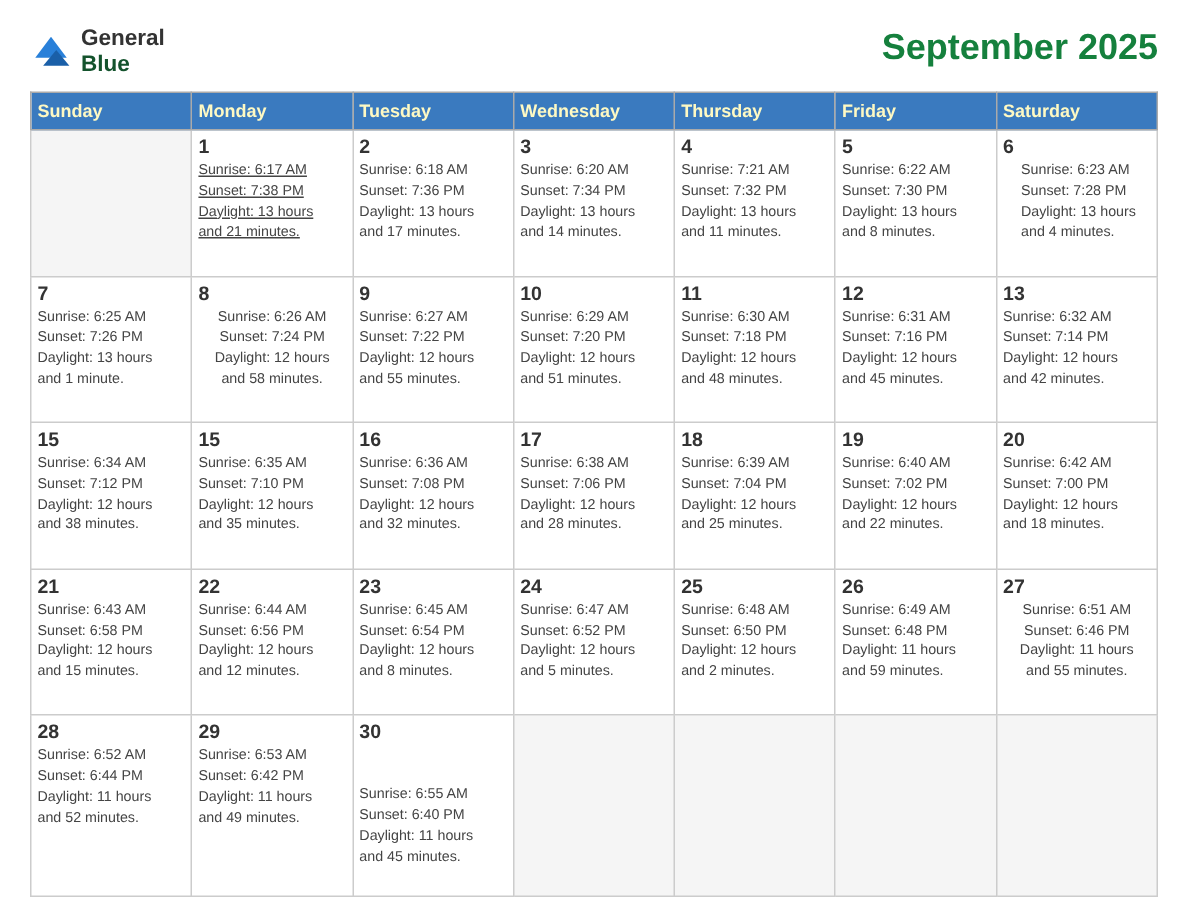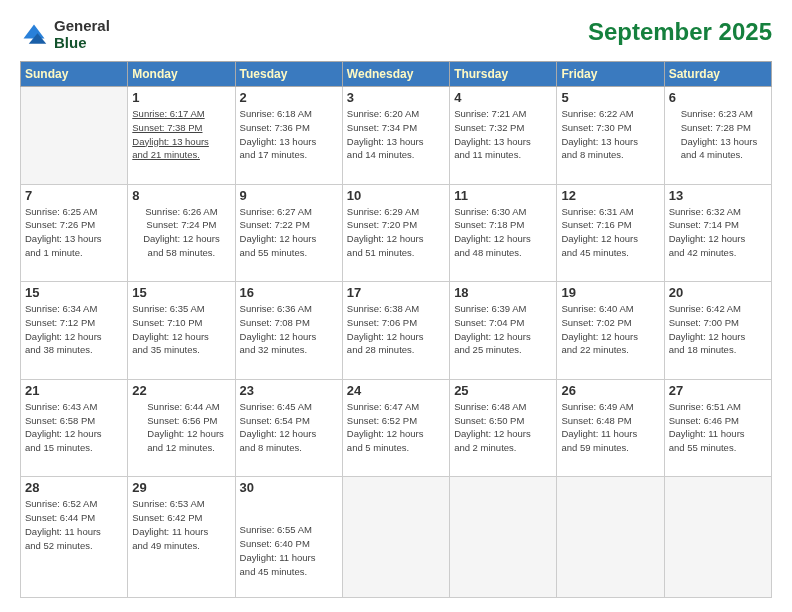--- a/index.html
+++ b/index.html
@@ -283,21 +283,21 @@
         <tr>
           <td>
             <div class="day-number">21</div>
             <div class="day-info" style="white-space: pre-line;">Sunrise: 6:43 AM
 Sunset: 6:58 PM
 Daylight: 12 hours
 and 15 minutes.</div>
           </td>
           <td>
             <div class="day-number">22</div>
-            <div class="day-info" style="white-space: pre-line; margin-left: 15px;">Sunrise: 6:44 AM
+            <div class="day-info" style="white-space: pre-line;">Sunrise: 6:44 AM
 Sunset: 6:56 PM
 Daylight: 12 hours
 and 12 minutes.</div>
           </td>
           <td>
             <div class="day-number">23</div>
             <div class="day-info" style="white-space: pre-line;">Sunrise: 6:45 AM
 Sunset: 6:54 PM
 Daylight: 12 hours
 and 8 minutes.</div>
@@ -318,21 +318,21 @@
           </td>
           <td>
             <div class="day-number">26</div>
             <div class="day-info" style="white-space: pre-line;">Sunrise: 6:49 AM
 Sunset: 6:48 PM
 Daylight: 11 hours
 and 59 minutes.</div>
           </td>
           <td>
             <div class="day-number">27</div>
-            <div class="day-info" style="white-space: pre-line;">Sunrise: 6:51 AM
+            <div class="day-info" style="white-space: pre-line; text-align: center;">Sunrise: 6:51 AM
 Sunset: 6:46 PM
 Daylight: 11 hours
 and 55 minutes.</div>
           </td>
         </tr>
         <tr>
           <td>
             <div class="day-number">28</div>
             <div class="day-info" style="white-space: pre-line;">Sunrise: 6:52 AM
 Sunset: 6:44 PM

